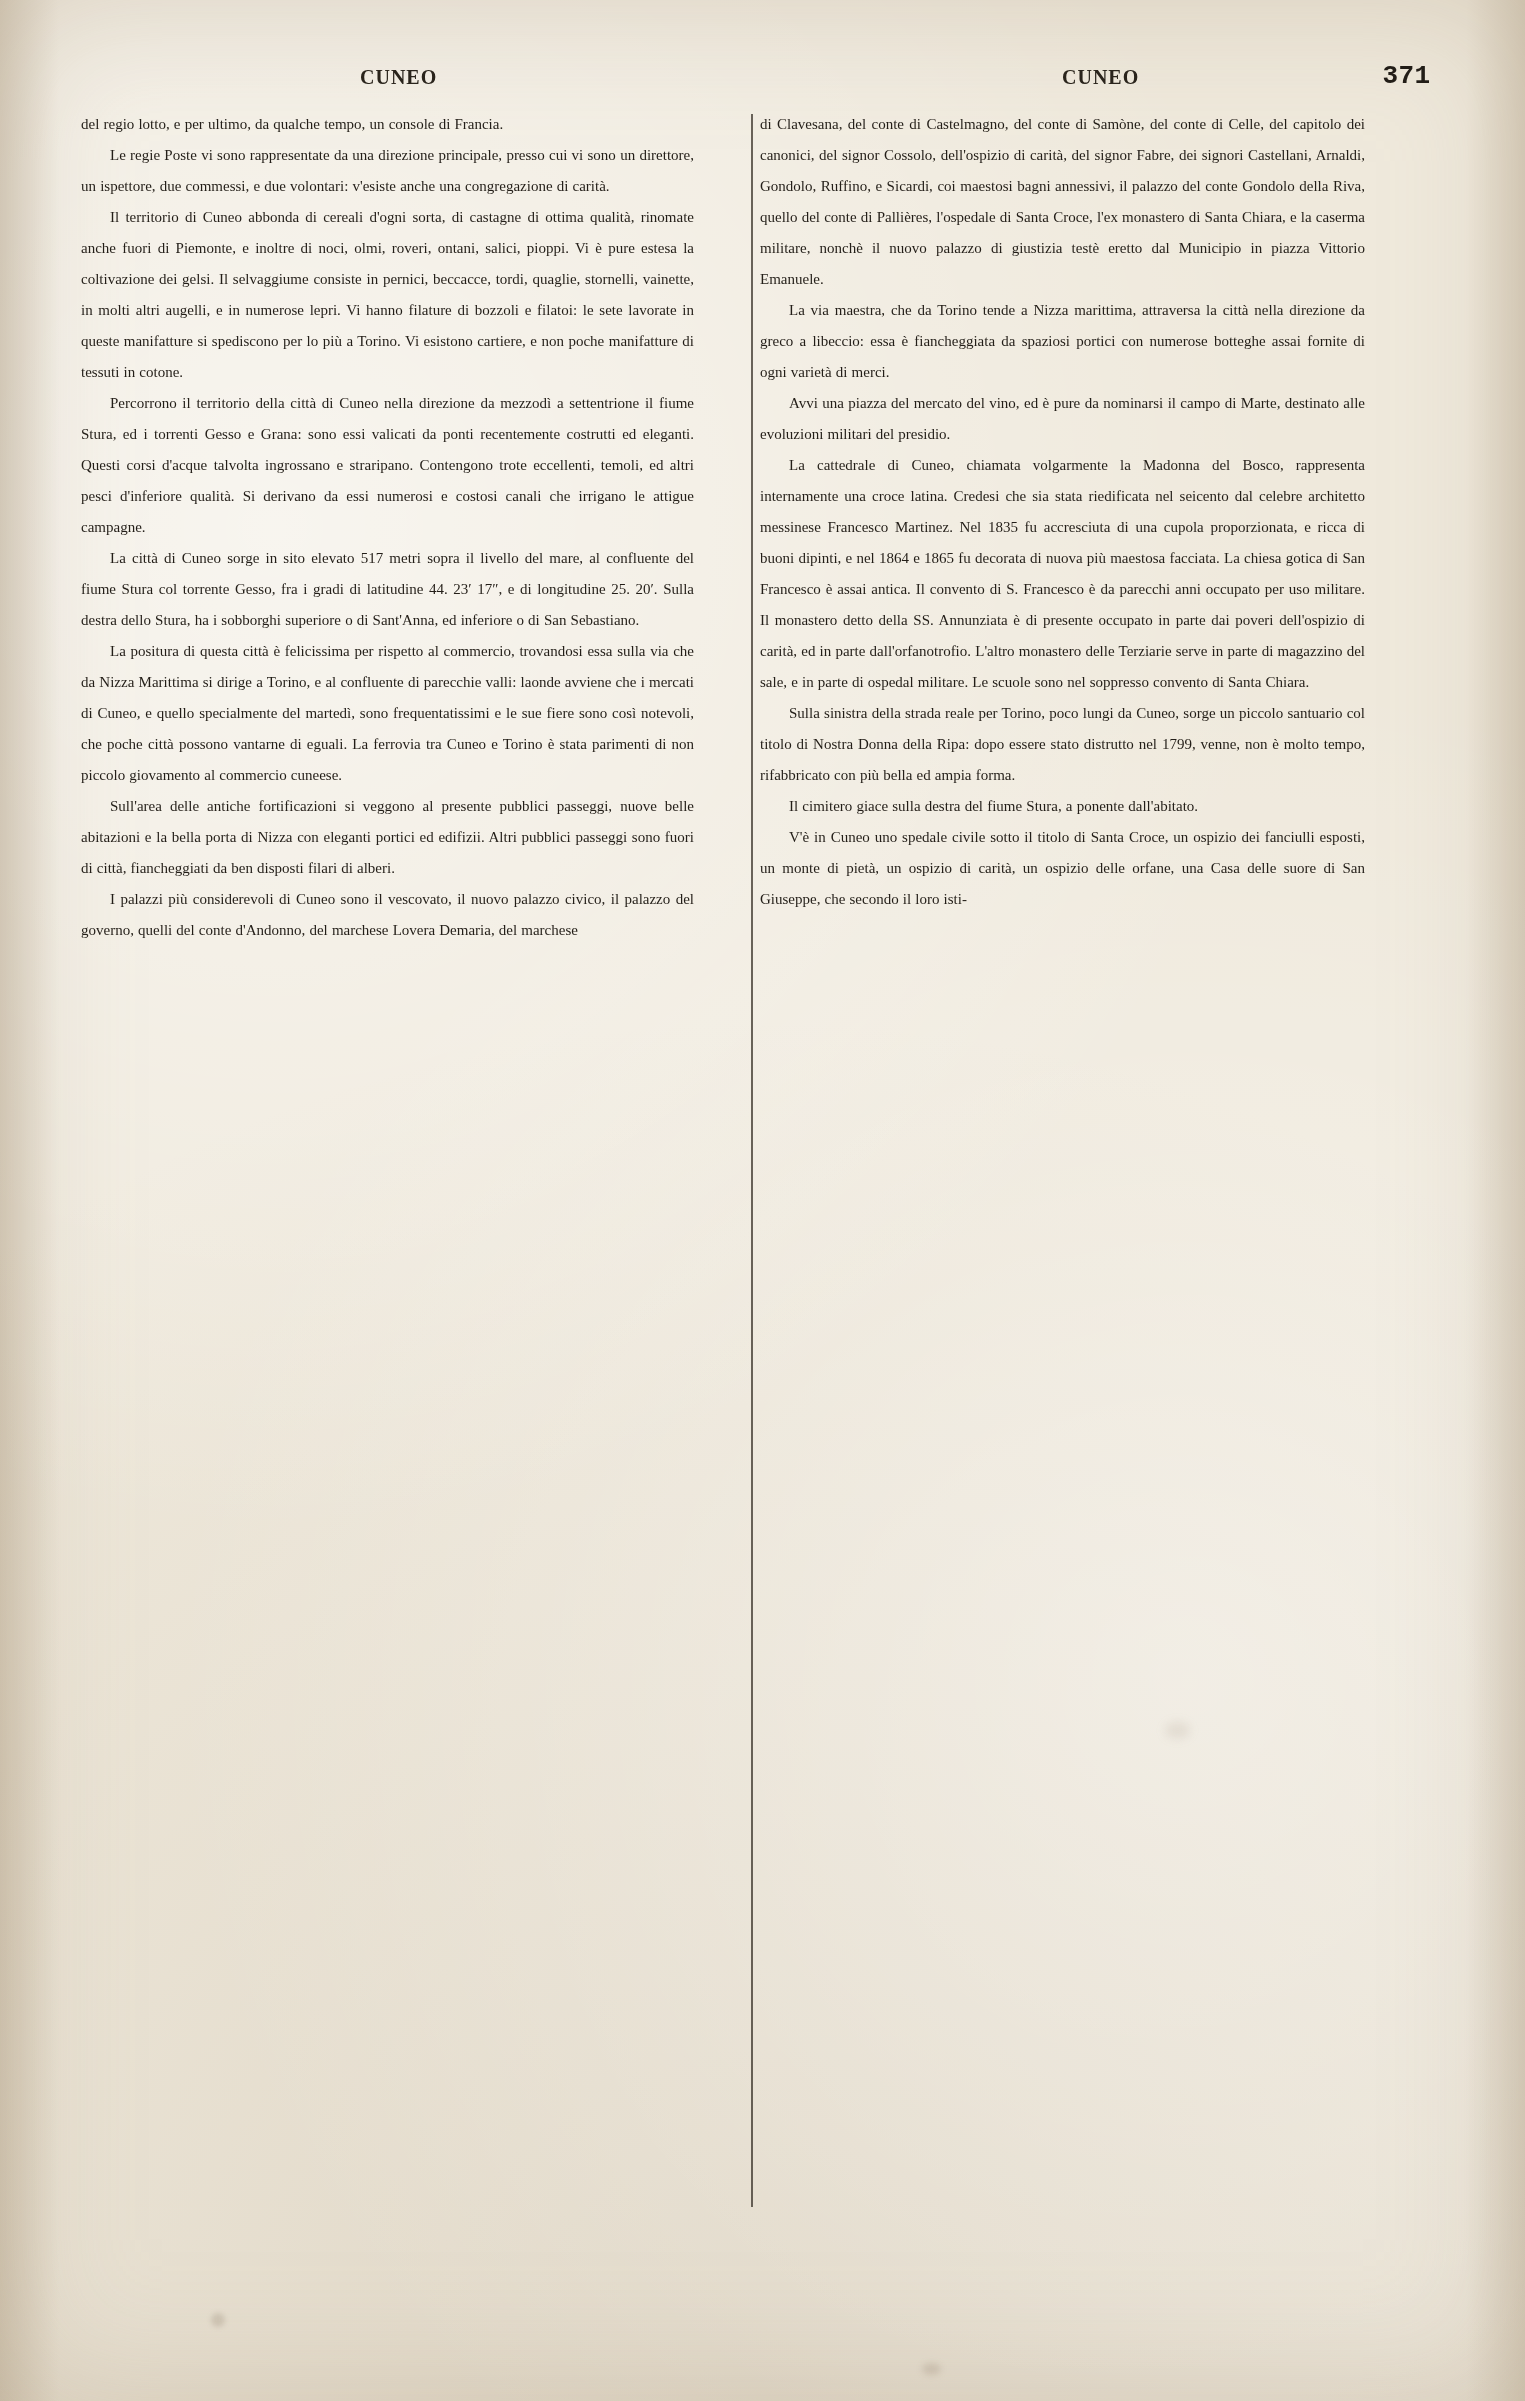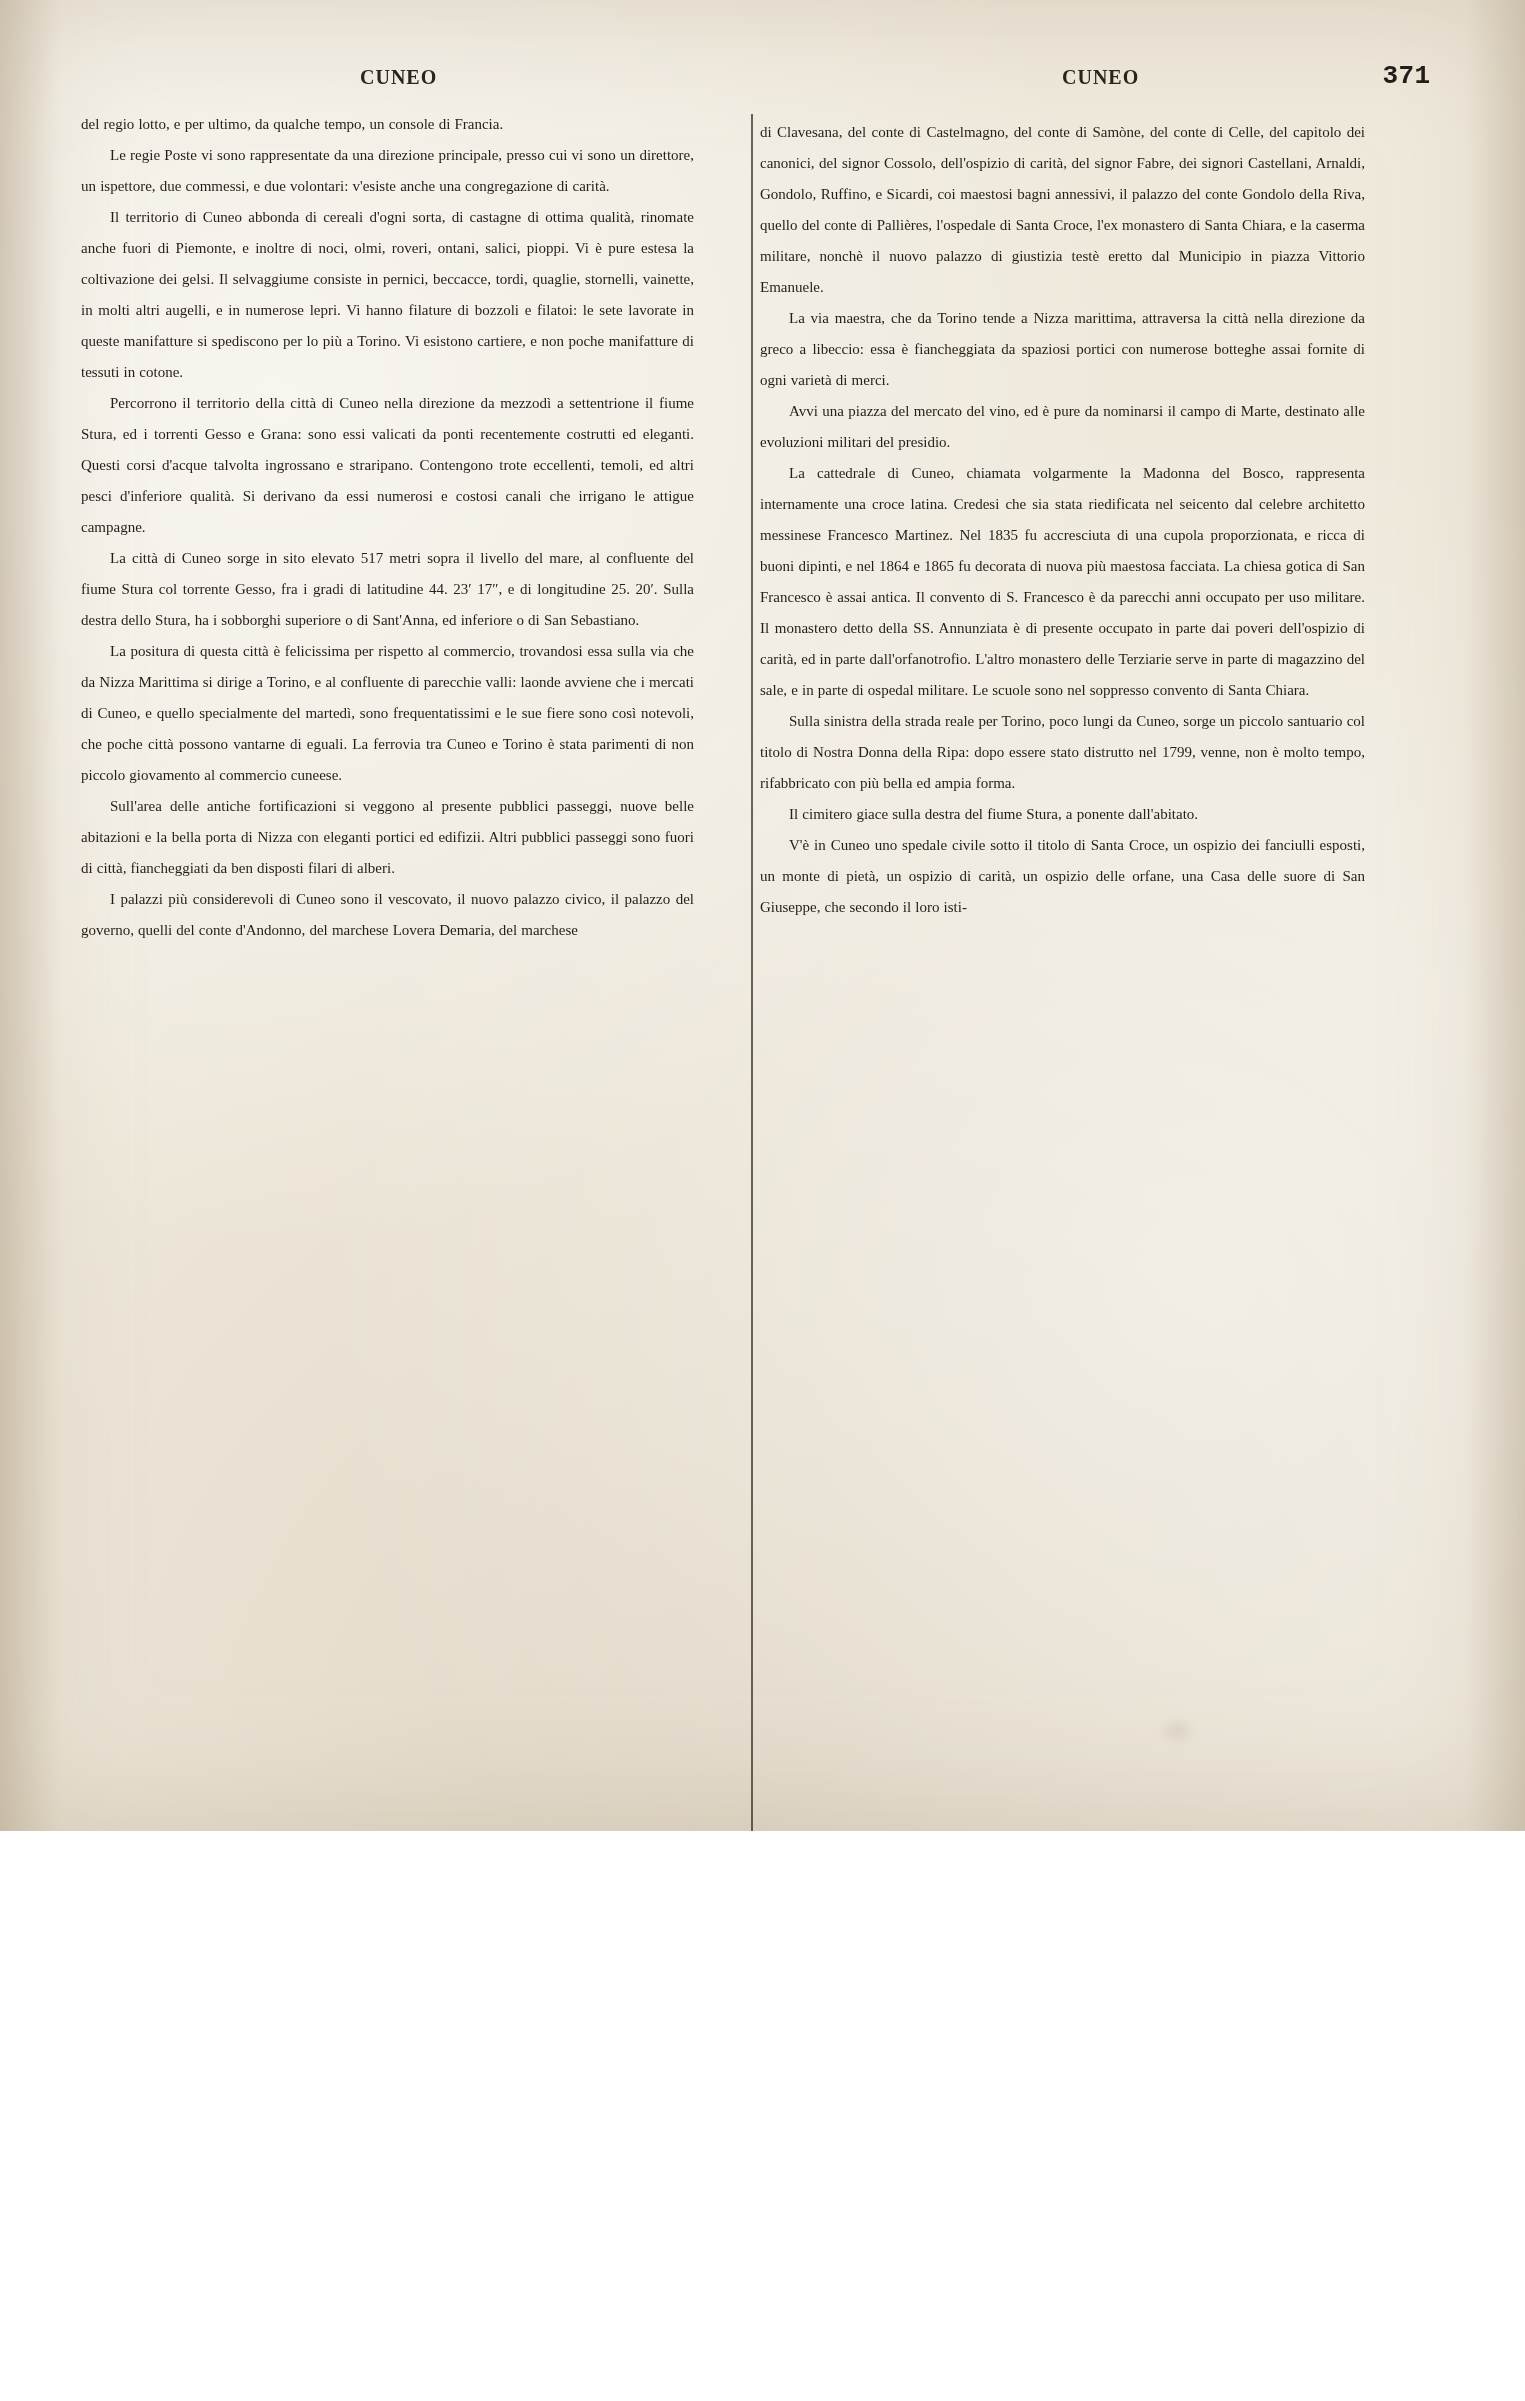--- a/index.html
+++ b/index.html
@@ -9,21 +9,21 @@
   }
   body {
     width: 1525px;
     height: 2401px;
     font-family: "Liberation Serif", serif;
     color: #1d1a16;
   }
   .page {
     position: relative;
     width: 1525px;
-    height: 1831px;
+    height: 2401px;
     background: #efe9dc;
     background-image:
       radial-gradient(circle at 18% 22%, rgba(255,255,255,0.55) 0%, rgba(255,255,255,0) 45%),
       radial-gradient(circle at 78% 70%, rgba(255,255,255,0.40) 0%, rgba(255,255,255,0) 50%),
       radial-gradient(circle at 50% 100%, rgba(190,175,150,0.30) 0%, rgba(255,255,255,0) 55%);
     overflow: hidden;
   }
   .paper {
     position: absolute;
     left: 0; top: 0; right: 0; bottom: 0;
@@ -75,21 +75,21 @@
   .columns {
     position: relative;
     display: flex;
     gap: 0;
   }
   .col {
     width: 642px;
     box-sizing: border-box;
   }
   .col-left { padding-right: 29px; }
-  .col-right { padding-left: 37px; margin-top: 8px; }
+  .col-right { padding-left: 37px; }
   .rule {
     position: absolute;
     left: 670px;
     top: 5px;
     width: 1.7px;
     height: 2093px;
     background: #3a332a;
     opacity: 0.75;
   }
   p.para {

